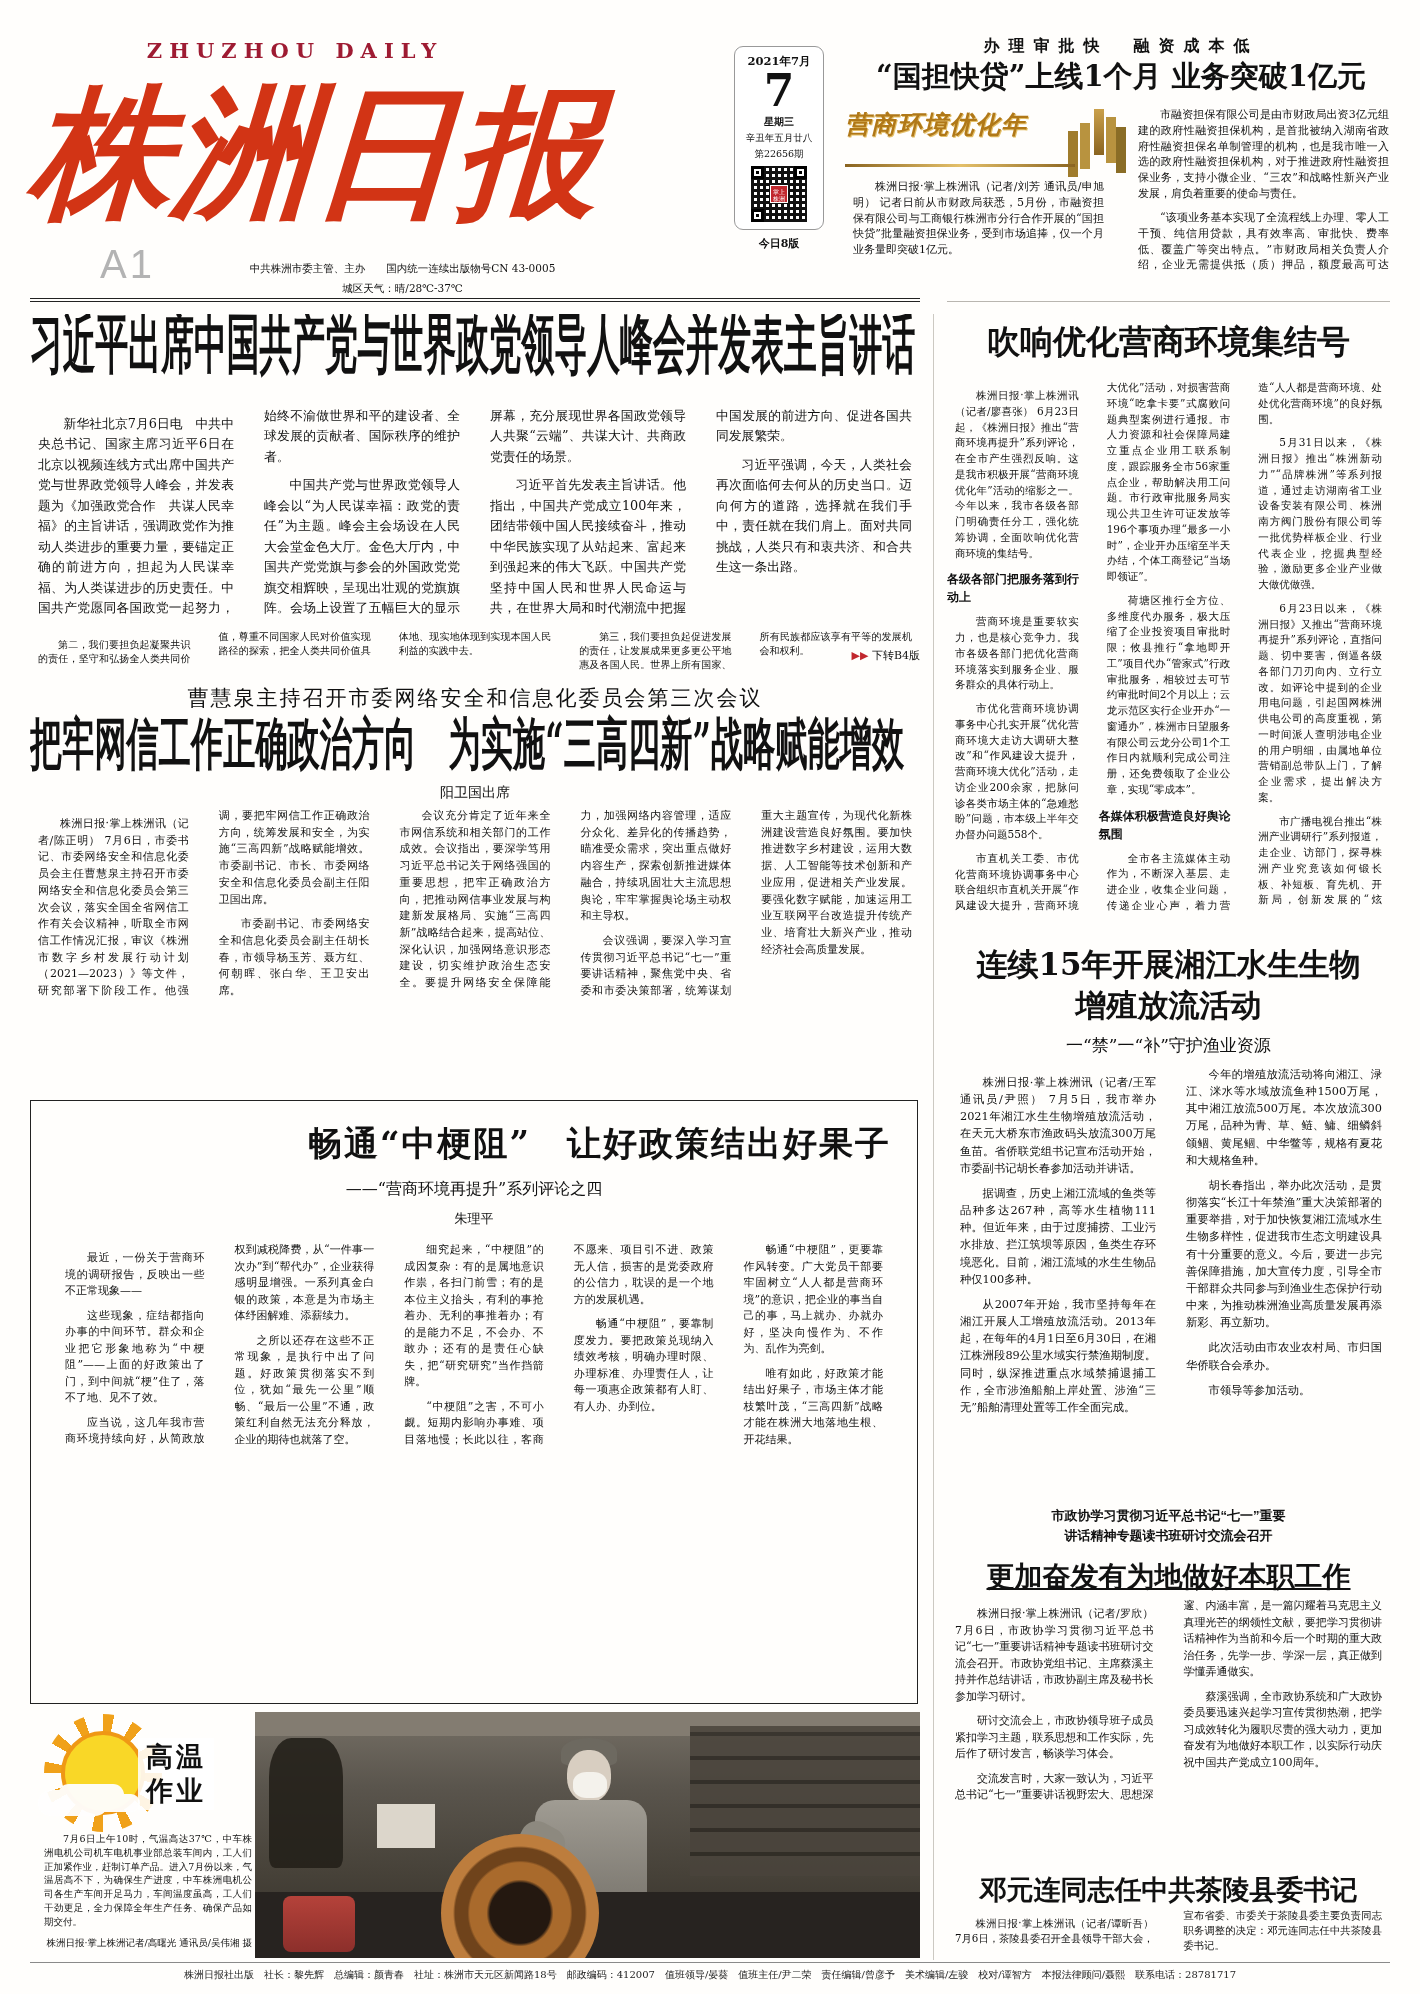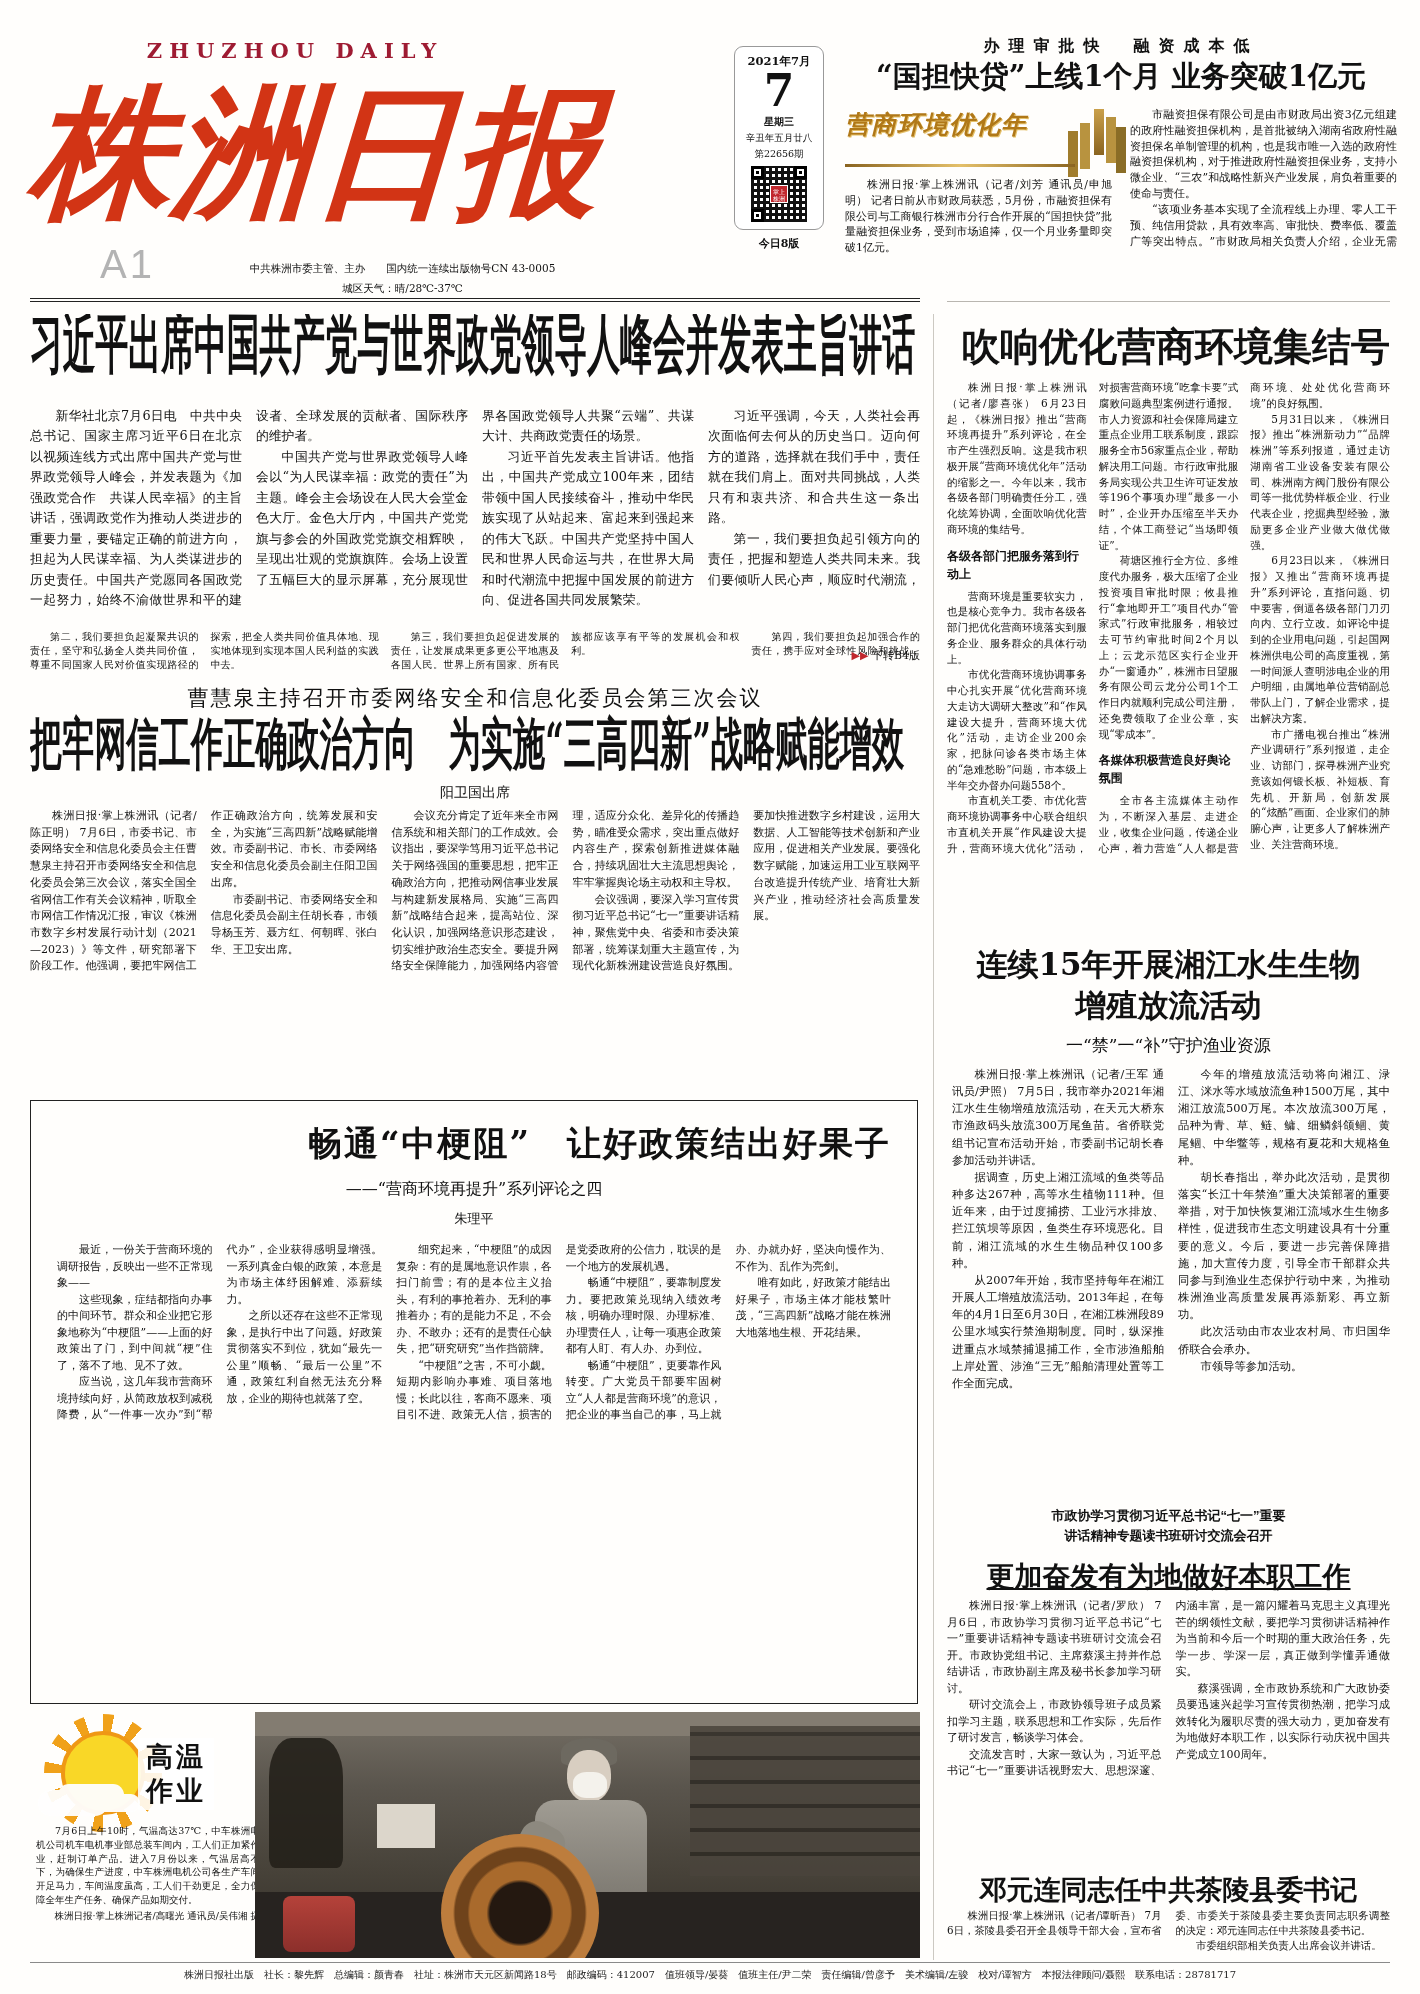--- a/index.html
+++ b/index.html
@@ -1,18 +1,18 @@
 <!DOCTYPE html>
 <html><head>
 <meta charset="utf-8">
 <style>
   html,body{margin:0;padding:0;background:#e9e7e2;}
   .page{position:relative;width:1420px;height:1994px;margin:0 auto;background:#fffefc;
         font-family:"DejaVu Serif", serif;color:#111;overflow:hidden;outline:1px solid #d8d5cf;}
-  .j p{margin:0;text-indent:2em;text-align:justify;}
+  .j p{margin:8px;text-indent:2em;text-align:justify;}
   .abs{position:absolute;}
 
   
   .mh-en{left:40px;top:38px;width:510px;font-size:21px;font-weight:bold;color:#9e1b32;
          letter-spacing:7px;text-align:center;}
   .mh-logo{left:30px;top:52px;width:545px;height:200px;font-size:142px;line-height:200px;
            font-weight:bold;font-style:italic;color:#d23415;text-align:center;
            transform:skew(-3deg);font-family:"DejaVu Serif",serif;white-space:nowrap;overflow:visible;}
   .mh-a1{left:100px;top:242px;font-size:40px;color:#b3b3b3;font-family:"Liberation Sans",sans-serif;
          font-weight:300;letter-spacing:3px;}
@@ -114,21 +114,21 @@
   .ph-arm{position:absolute;left:256px;top:110px;width:46px;height:70px;background:#8d897f;
           border-radius:16px;transform:rotate(28deg);}
   .ph-machine{position:absolute;left:0;bottom:0;width:100%;height:66px;background:#272320;}
   .ph-coil{position:absolute;left:186px;bottom:-34px;width:158px;height:158px;border-radius:50%;
            background:radial-gradient(circle,#241810 0 27%,#a96a2c 30% 45%,#6f431b 47% 58%,#bd7d3d 60% 72%,#533313 74% 100%);}
   .ph-red{position:absolute;left:28px;bottom:6px;width:72px;height:56px;border-radius:8px;
           background:linear-gradient(#b5423a,#8c2f2b);}
   .ph-box{position:absolute;left:122px;top:92px;width:58px;height:44px;background:#dcd6cb;}
 
   
-  .biz-head{left:947px;top:320px;width:443px;font-size:39px;font-weight:bold;text-align:right;
+  .biz-head{left:947px;top:320px;width:443px;font-size:33px;font-weight:bold;text-align:center;
             white-space:nowrap;font-family:"DejaVu Serif",serif;}
   .biz-body{left:947px;top:380px;width:443px;height:542px;columns:3;column-gap:12px;
             font-size:10.5px;line-height:1.5;overflow:hidden;}
   .subhead{font-weight:bold;font-size:12px;margin:9px 0 6px;text-indent:0 !important;break-inside:avoid;
            font-family:"Liberation Sans",sans-serif;}
 
   .fish-head{left:947px;top:944px;width:443px;font-size:31px;font-weight:bold;text-align:center;
              line-height:1.32;font-family:"DejaVu Serif",serif;}
   .fish-sub{left:947px;top:1034px;width:443px;font-size:17px;text-align:center;}
   .fish-body{left:952px;top:1066px;width:438px;height:426px;columns:2;column-gap:14px;

